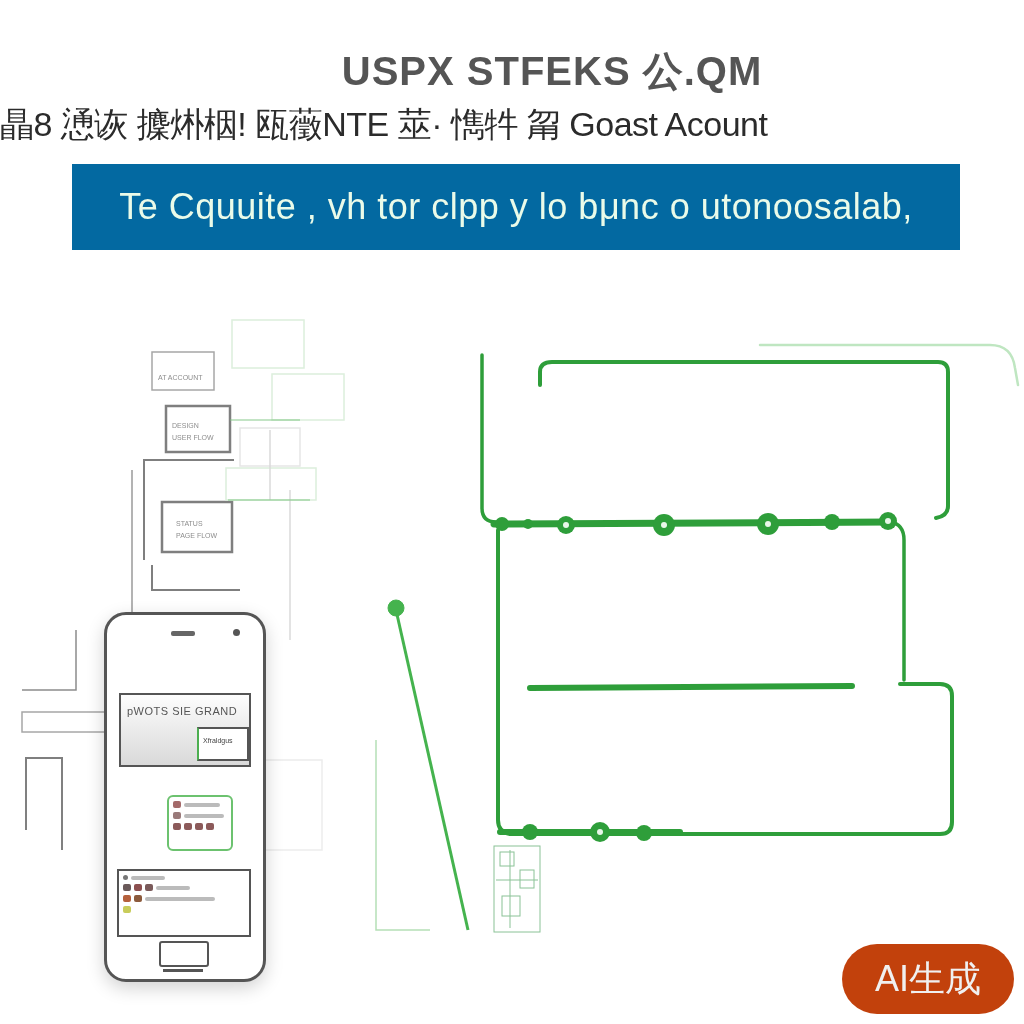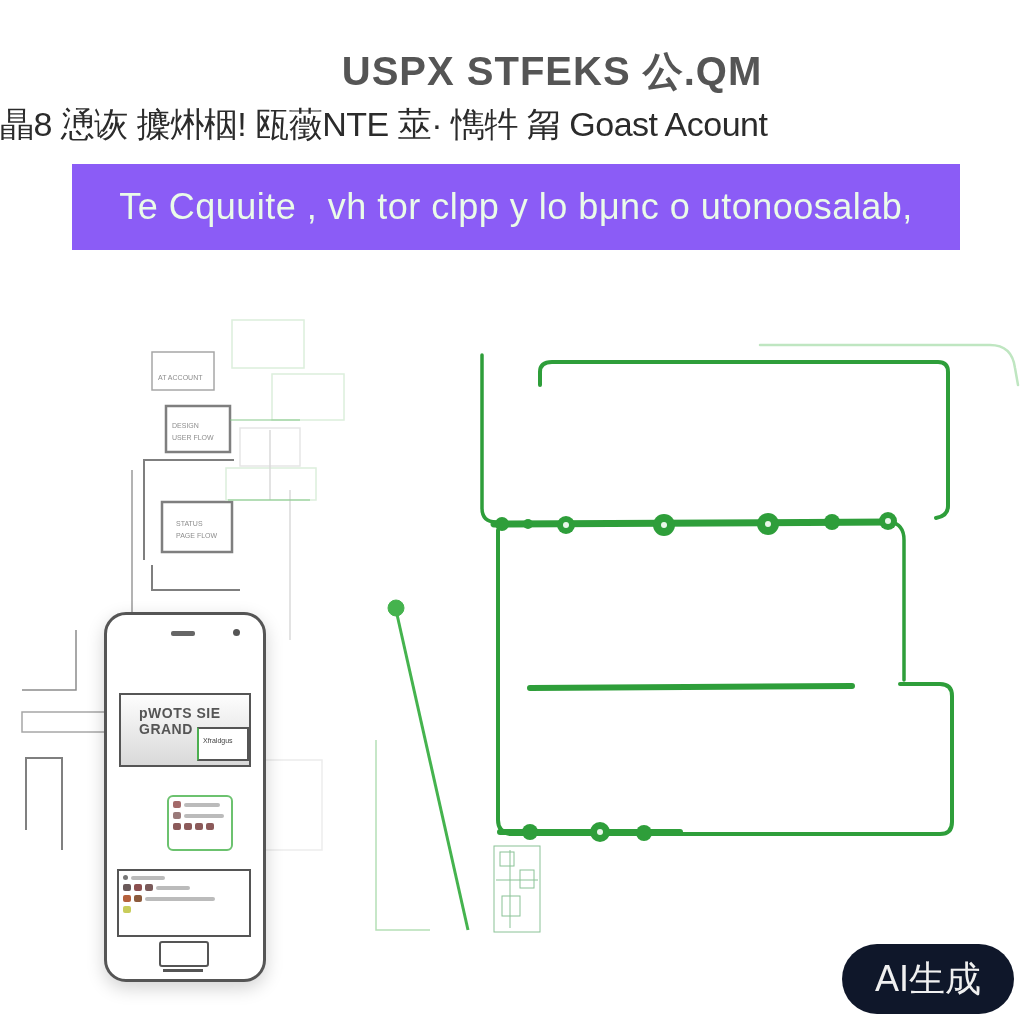--- a/index.html
+++ b/index.html
@@ -1,28 +1,28 @@
 <!DOCTYPE html>
 <html><head>
 <meta charset="utf-8">
 <style>
   html,body{margin:0;padding:0;}
   body{width:1024px;height:1024px;background:#ffffff;position:relative;overflow:hidden;font-family:"Liberation Sans","DejaVu Sans",sans-serif;}
   .title{position:absolute;top:44px;left:0;width:1024px;text-align:center;font-size:40px;font-weight:bold;color:#555;letter-spacing:1px;margin-left:40px;}
   .subtitle{position:absolute;top:102px;left:0;width:1024px;text-align:left;font-size:34px;color:#2b2b2b;letter-spacing:-0.5px;}
-  .banner{position:absolute;top:164px;left:72px;width:888px;height:86px;background:#8b5cf6;display:flex;align-items:center;justify-content:center;}
+  .banner{position:absolute;top:164px;left:72px;width:888px;height:86px;background:#0369a1;display:flex;align-items:center;justify-content:center;}
   .banner span{color:#eafbe9;font-size:36px;letter-spacing:0.5px;}
   .diagram{position:absolute;left:0;top:0;width:1024px;height:1024px;}
-  .badge{position:absolute;left:842px;top:944px;width:172px;height:70px;border-radius:35px;background:#0f172a;display:flex;align-items:center;justify-content:center;}
+  .badge{position:absolute;left:842px;top:944px;width:172px;height:70px;border-radius:35px;background:#c2410c;display:flex;align-items:center;justify-content:center;}
   .badge span{color:#f0f0f0;font-size:36px;}
   .phone{position:absolute;left:104px;top:612px;width:156px;height:364px;border:3px solid #555;border-radius:22px;background:#fff;box-shadow:0 6px 18px rgba(0,0,0,0.18);}
   .phone .speaker{position:absolute;left:64px;top:16px;width:24px;height:5px;background:#666;border-radius:2px;}
   .phone .camera{position:absolute;left:126px;top:14px;width:7px;height:7px;border-radius:50%;background:#555;}
   .phone .screen-card{position:absolute;left:12px;top:78px;width:128px;height:70px;border:2px solid #555;background:linear-gradient(#fdfdfd,#d9d9d9);}
-  .phone .screen-card .txt{position:absolute;left:18px;top:10px;font-size:14px;color:#555;letter-spacing:0.5px;font-weight:bold;}
+  .phone .screen-card .txt{position:absolute;left:6px;top:10px;font-size:11px;color:#555;letter-spacing:0.5px;}
   .phone .popup{position:absolute;left:90px;top:112px;width:48px;height:30px;border:2px solid #555;border-left-color:#4caf50;background:#fff;}
   .phone .popup .txt{position:absolute;left:4px;top:8px;font-size:7px;color:#444;}
   .phone .green-card{position:absolute;left:60px;top:180px;width:62px;height:52px;border:2px solid #6cc26f;border-radius:6px;background:#fff;}
   .phone .bottom-card{position:absolute;left:10px;top:254px;width:130px;height:64px;border:2px solid #555;background:#fff;}
   .phone .home{position:absolute;left:52px;top:326px;width:46px;height:22px;border:2px solid #555;border-radius:3px;}
   .phone .home-bar{position:absolute;left:56px;top:354px;width:40px;height:3px;background:#555;}
   .row-dots{display:flex;gap:3px;align-items:center;margin:4px 0 0 4px;}
   .dot{width:8px;height:7px;border-radius:2px;}
   .line-txt{height:4px;background:#bbb;border-radius:2px;}
 </style>

